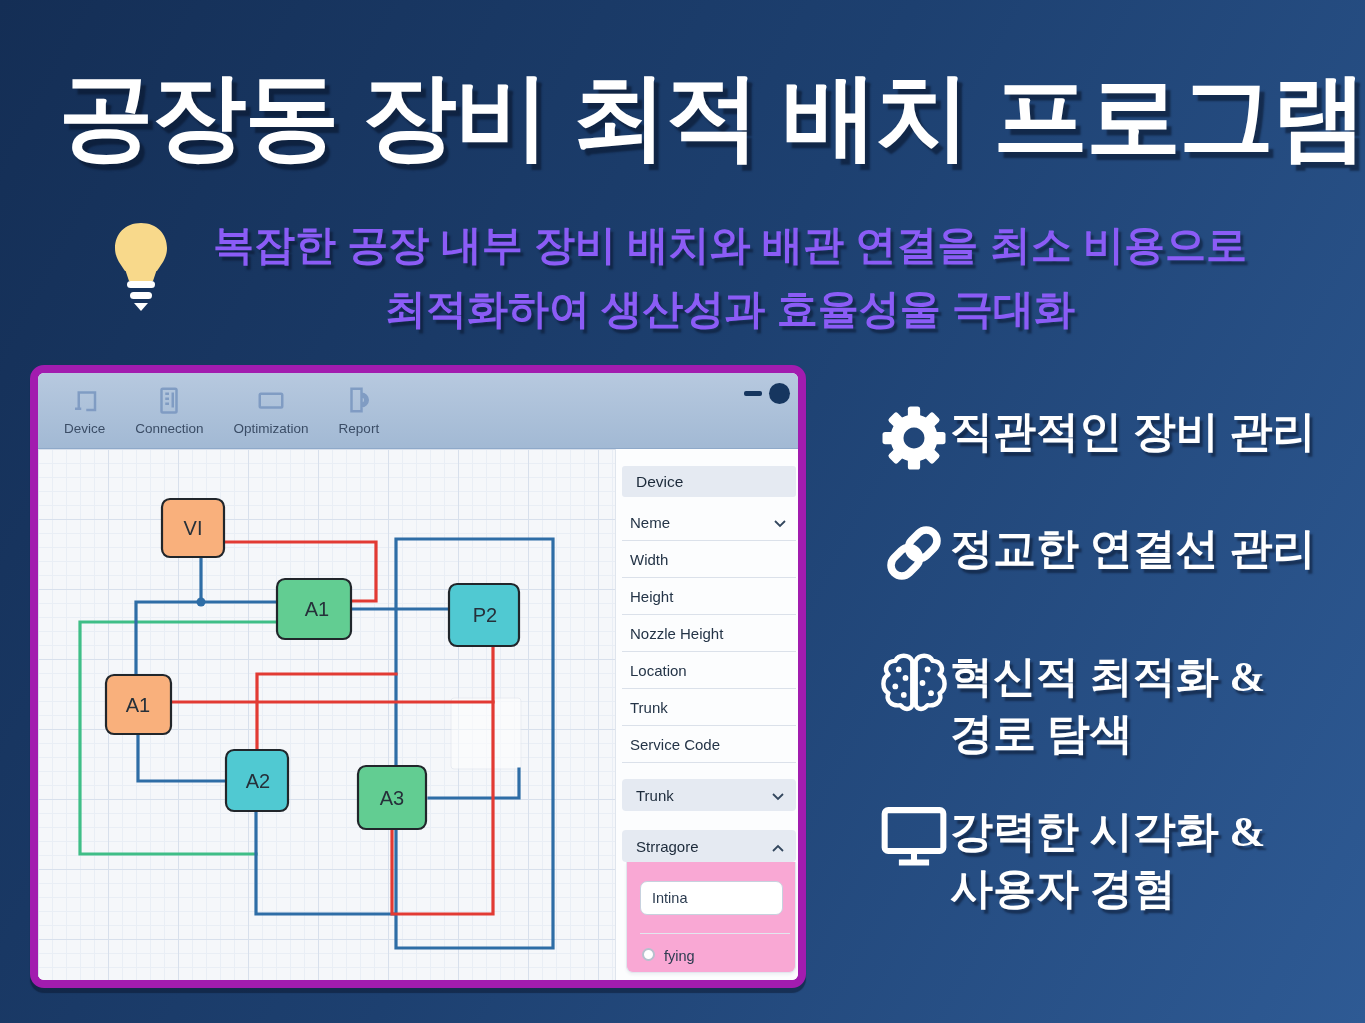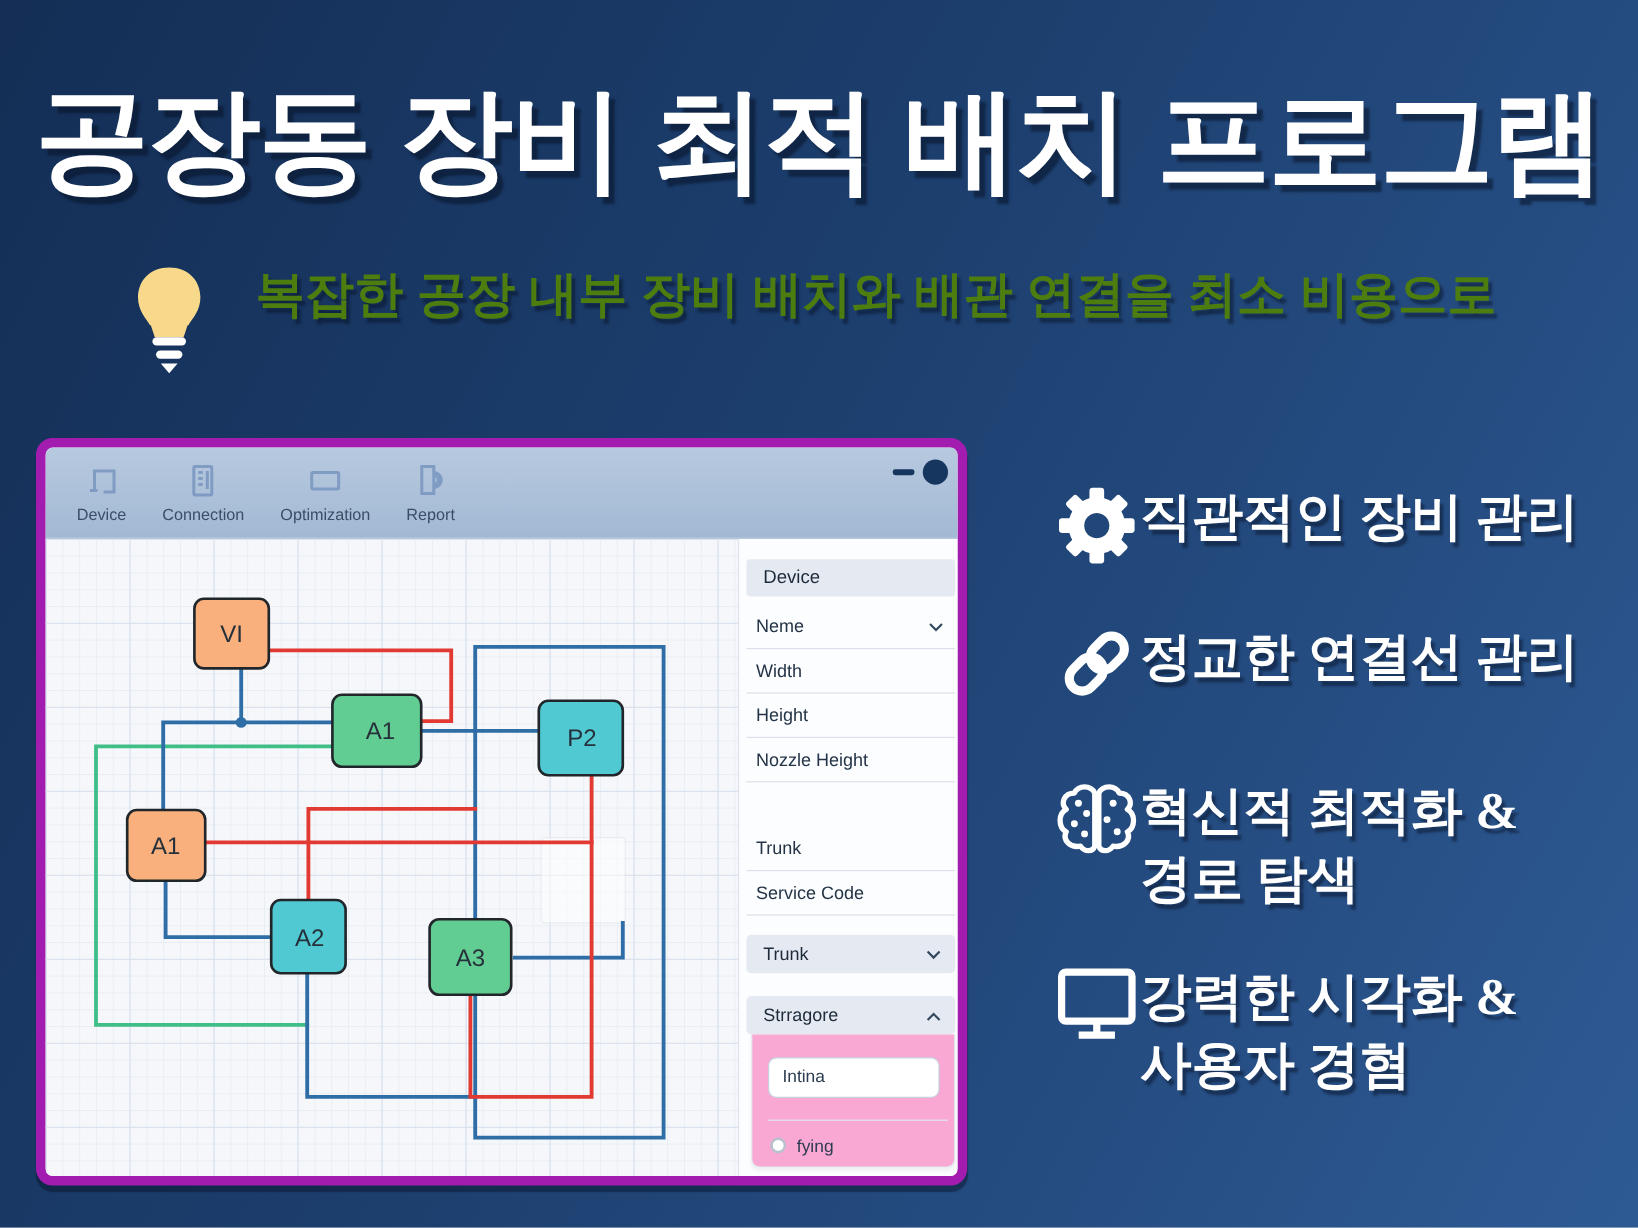--- a/index.html
+++ b/index.html
@@ -1,25 +1,25 @@
 <!DOCTYPE html>
 <html><head>
 <meta charset="utf-8">
 <style>
   * { margin:0; padding:0; box-sizing:border-box; }
   html,body { width:1365px; height:1023px; overflow:hidden;
     font-family:"Liberation Sans","DejaVu Sans",sans-serif; }
   body { background:linear-gradient(118deg,#142e55 0%,#1d4070 48%,#2e5a94 100%); position:relative; }
 
   
-  .hero-title { position:absolute; left:0; right:0; top:54px; text-align:center;
+  .hero-title { position:absolute; left:0; right:0; top:54px; text-align:right;
     font-size:95px; font-weight:800; color:#ffffff; letter-spacing:-2px;
     text-shadow:5px 6px 2px rgba(8,18,38,.55); white-space:nowrap; }
   .hero-sub { position:absolute; left:150px; top:214px; width:1160px; text-align:center;
-    color:#4d7c0f; font-size:41px; font-weight:700; line-height:1.55;
+    color:#8b5cf6; font-size:41px; font-weight:700; line-height:1.55;
     text-shadow:3px 4px 2px rgba(8,18,38,.5); }
   .bulb { position:absolute; left:111px; top:221px; }
 
   
   .window { position:absolute; left:30px; top:365px; width:776px; height:623px;
     border-radius:14px; background:#f5f7fa; border:8px solid #a21caf;
     box-shadow:0 5px 1px rgba(9,21,44,.5); overflow:hidden; }
   .titlebar { position:absolute; left:0; top:0; right:0; height:76px;
     background:linear-gradient(180deg,#b7c9df,#a2b9d4); border-bottom:1px solid #8fa9c9;
     display:flex; align-items:center; gap:30px; padding-left:26px; }
@@ -91,20 +91,21 @@
     <path d="M30 2 C14 2 4 13 4 27 C4 38 11 45 14 50 L46 50 C49 45 56 38 56 27 C56 13 46 2 30 2 Z" fill="#f8d98b"></path>
     <path d="M14 48 L46 48 L42 60 L18 60 Z" fill="#f8d98b"></path>
     <rect x="16" y="60" width="28" height="7" rx="3.5" fill="#ffffff"></rect>
     <rect x="19" y="71" width="22" height="7" rx="3.5" fill="#ffffff"></rect>
     <path d="M23 82 L37 82 L30 90 Z" fill="#ffffff"></path>
   </svg>
 </div>
 
 <div class="hero-sub">
   <div>복잡한 공장 내부 장비 배치와 배관 연결을 최소 비용으로</div>
+  <div>최적화하여 생산성과 효율성울 극대화</div>
 </div>
 
 <div class="window">
 
   <div class="titlebar">
     <div class="tool">
       <span>
         <svg width="30" height="30" viewBox="0 0 24 24">
             <path d="M4 19 H9 M7 19 V6 H20 V20 H13"></path>
           </svg>
@@ -194,20 +195,21 @@
       <span>Neme</span>
       <span class="chev">
         <svg width="12" height="8" viewBox="0 0 12 8">
             <path d="M1 1 L6 6 L11 1" fill="none" stroke="#33475e" stroke-width="1.8"></path>
           </svg>
       </span>
     </div>
     <div class="p-row" style="top:92px">Width</div>
     <div class="p-row" style="top:166px">Nozzle Height</div>
     <div class="p-row" style="top:129px">Height</div>
+    <div class="p-row" style="top:203px">Location</div>
     <div class="p-row" style="top:240px">Trunk</div>
     <div class="p-row" style="top:277px">Service Code</div>
 
     <div class="dd" style="top:330px">
       <span>Trunk</span>
       <span class="chev">
         <svg width="12" height="8" viewBox="0 0 12 8">
             <path d="M1 1 L6 6 L11 1" fill="none" stroke="#33475e" stroke-width="1.8"></path>
           </svg>
       </span>

